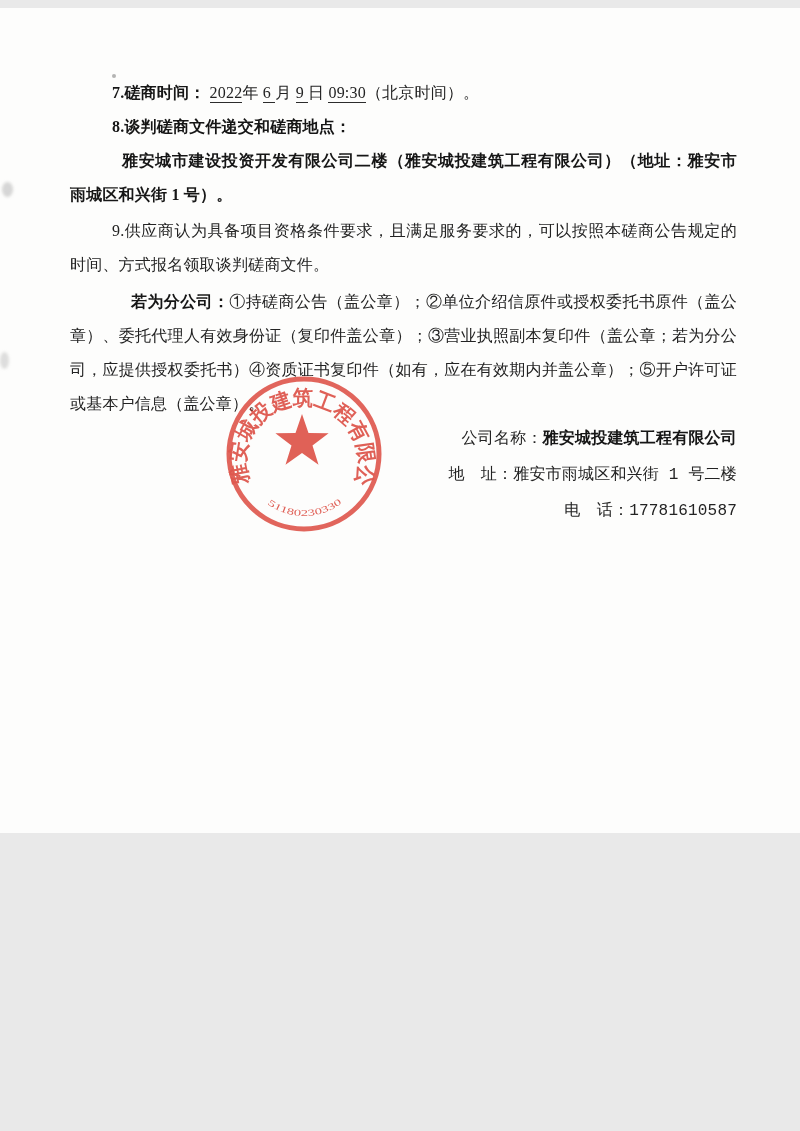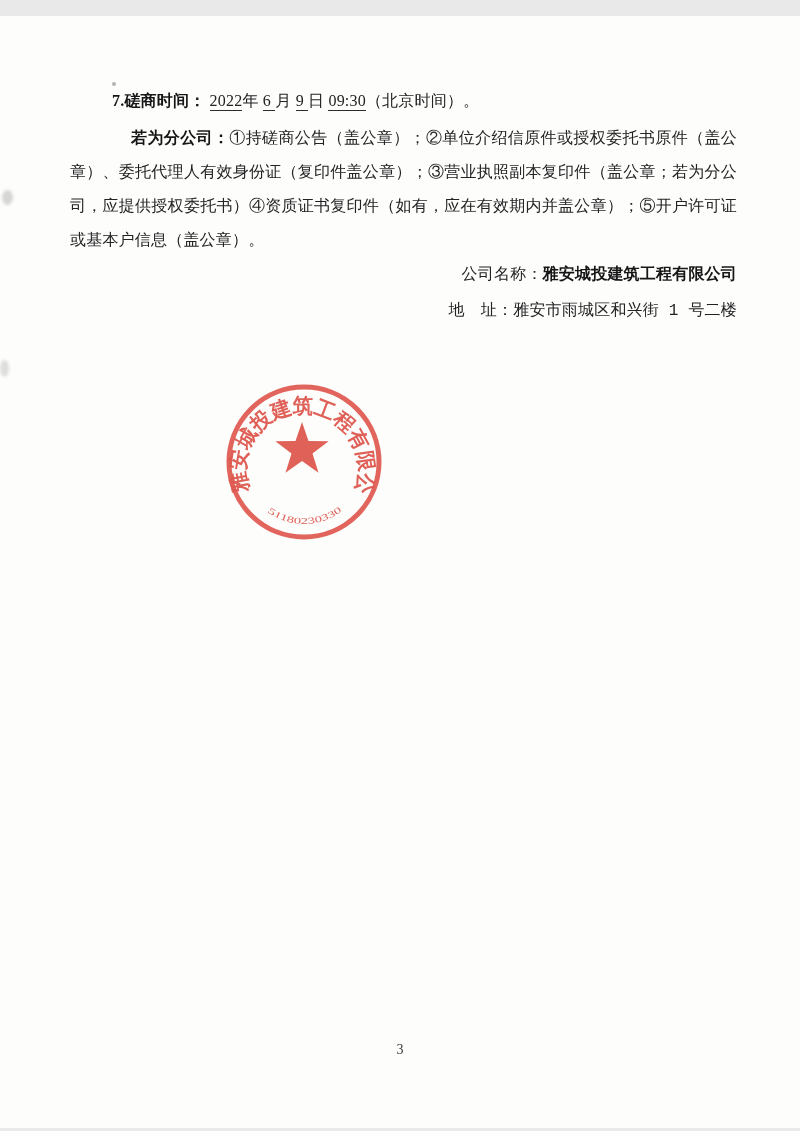--- a/index.html
+++ b/index.html
@@ -1,19 +1,19 @@
 <!DOCTYPE html>
 <html><head>
 <meta charset="utf-8">
 <style>
   html,body{margin:0;padding:0;background:#e9e9e9;}
   .page{
     position:relative;
-    width:800px;height:1112px;
-    margin:16px auto;
+    width:800px;height:825px;
+    margin:8px auto;
     background:#fdfdfc;
     overflow:hidden;
     font-family:"Liberation Serif", serif;
     color:#232323;
   }
   .content{
     position:absolute;
     left:70px; top:68px;
     width:667px;
     font-size:16px;
@@ -74,33 +74,39 @@
   <div class="content">
 
     <p class="para indent-num nowrap">
       <span class="bold">7.磋商时间：</span>
       <span class="u">2022</span><span>年</span>
       <span class="u"> 6 </span><span>月</span>
       <span class="u"> 9 </span><span>日</span>
       <span class="u">09:30</span><span>（北京时间）。</span>
     </p>
 
+    <p class="para indent-num bold">8.谈判磋商文件递交和磋商地点：</p>
 
+    <p class="para indent-loc bold">雅安城市建设投资开发有限公司二楼（雅安城投建筑工程有限公司）（地址：雅安市雨城区和兴街 1 号）。</p>
 
+    <p class="para indent-num gap-9">9.供应商认为具备项目资格条件要求，且满足服务要求的，可以按照本磋商公告规定的时间、方式报名领取谈判磋商文件。</p>
 
     <p class="para indent-signup gap-signup">
       <span class="bold">若为分公司：</span><span>①持磋商公告（盖公章）；②单位介绍信原件或授权委托书原件（盖公章）、委托代理人有效身份证（复印件盖公章）；③营业执照副本复印件（盖公章；若为分公司，应提供授权委托书）④资质证书复印件（如有，应在有效期内并盖公章）；⑤开户许可证或基本户信息（盖公章）。</span>
     </p>
 
 
     <p class="contact-row">
       <span>公司名称：</span><span class="bold">雅安城投建筑工程有限公司</span>
     </p>
     <p class="contact-row">
       <span>地　址：</span><span>雅安市雨城区和兴街 1 号二楼</span>
+    </p>
+    <p class="contact-row">
+      <span>电　话：</span><span>17781610587</span>
     </p>
 
   </div>
 
   <svg class="stamp" viewBox="0 0 164 164" xmlns="http://www.w3.org/2000/svg">
     <defs>
       <path id="arcCompany" d="M 25.1 108.5 A 57 57 0 1 1 131.4 108.5" fill="none"></path>
       <path id="arcSerial" d="M 40.1 127.5 A 62 62 0 0 0 119.9 127.5" fill="none"></path>
     </defs>
     <circle cx="80" cy="80" r="75" fill="none" stroke="#dc4136" stroke-width="5" opacity="0.92"></circle>

